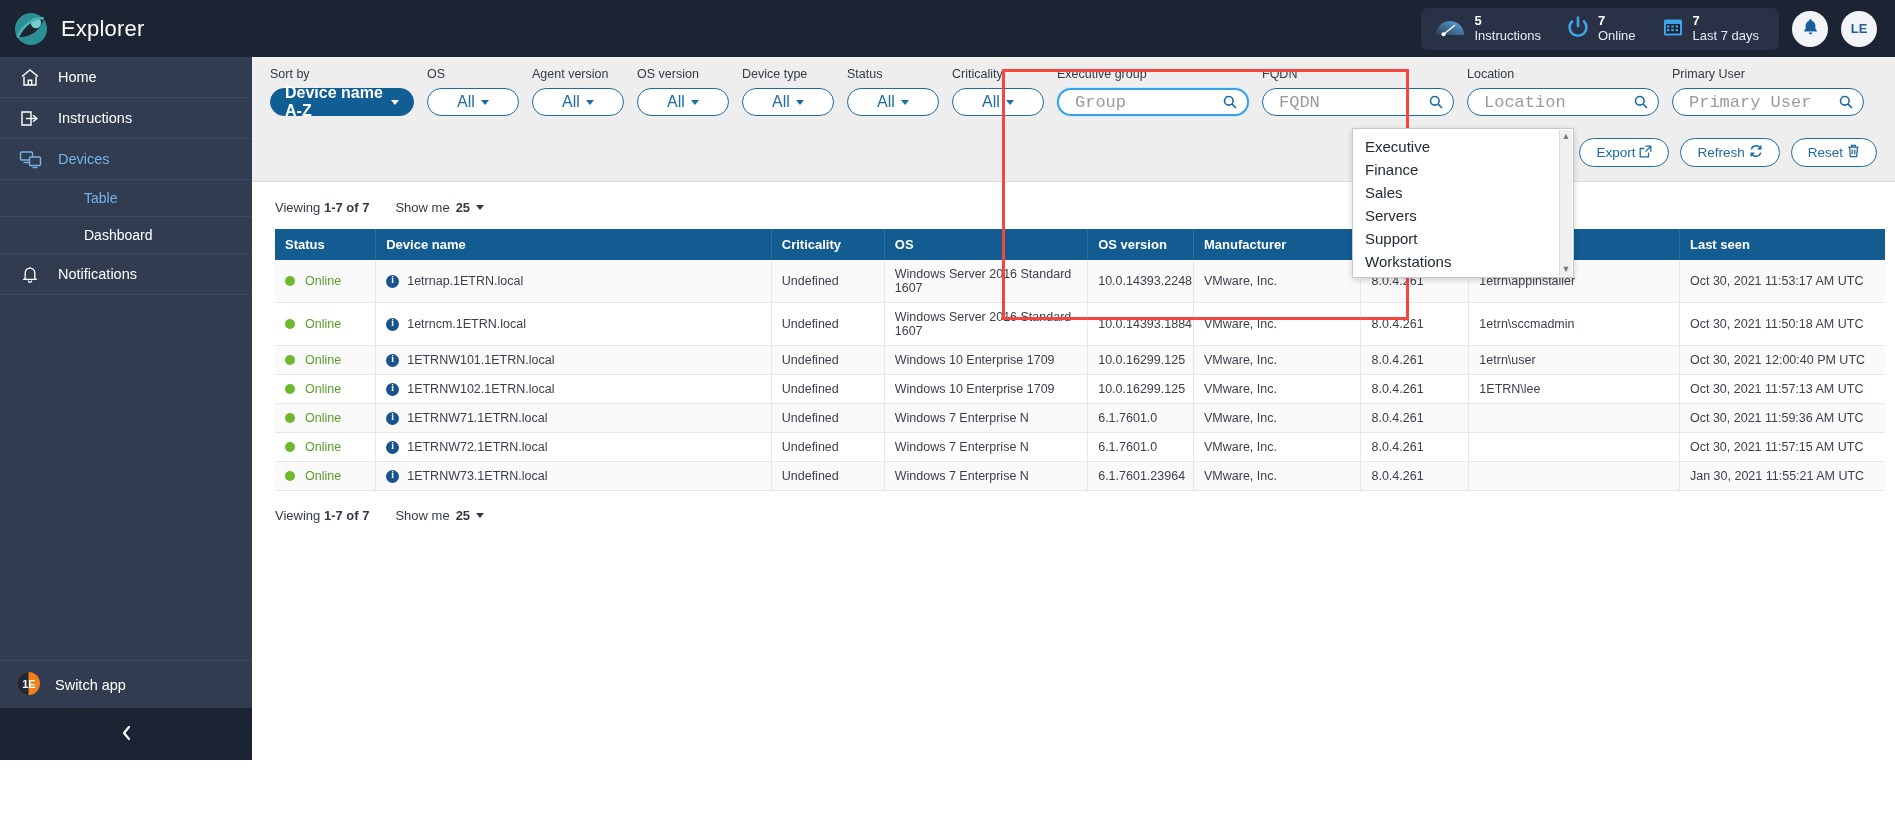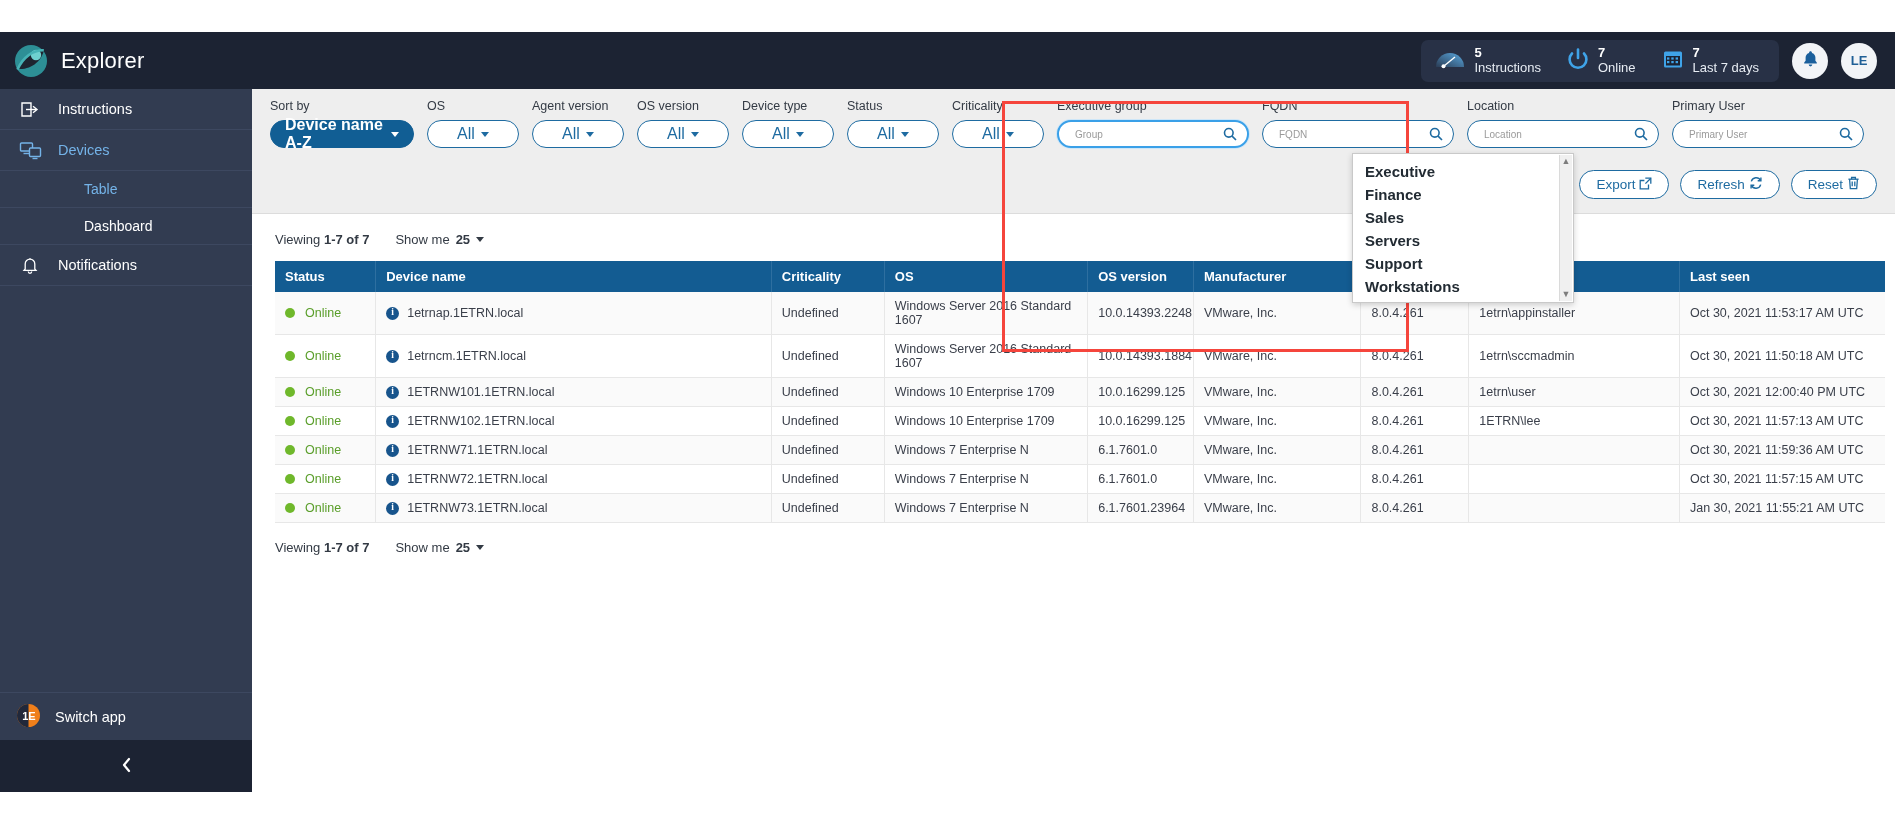--- a/index.html
+++ b/index.html
@@ -3,21 +3,21 @@
 <meta charset="utf-8">
 <style>
   * { box-sizing: border-box; }
   html, body {
     margin: 0; padding: 0;
     width: 1895px; height: 834px;
     overflow: hidden;
     background: #ffffff;
     font-family: "Liberation Sans", sans-serif;
   }
-  .app { position: relative; width: 1895px; height: 760px; display: flex; flex-direction: column; margin-top: 32px; }
+  .app { position: relative; width: 1895px; height: 760px; display: flex; flex-direction: column; }
 
   
   .topbar {
     height: 57px; min-height: 57px;
     background: #1c2333;
     display: flex; align-items: center;
     padding: 0 18px 0 14px;
     position: relative; z-index: 40;
   }
   .brand { display: flex; align-items: center; gap: 13px; }
@@ -105,22 +105,22 @@
   .w-small { width: 92px; }
   .w-search { width: 192px; }
   .searchbox {
     height: 28px; border-radius: 16px; border: 1px solid #1e6ba1;
     background: #ffffff; display: flex; align-items: center;
     padding: 0 10px 0 14px; position: relative;
   }
   .searchbox.focused { border: 2px solid #3aa0e8; box-shadow: 0 0 0 1px #cde6f8; }
   .searchbox input {
     border: none; outline: none; background: transparent;
-    font-size: 10px; color: #000000; flex: 1; width: 10px;
-    font-family: Liberation Sans, sans-serif;
+    font-size: 17px; color: #000000; flex: 1; width: 10px;
+    font-family: Liberation Mono, monospace;
   }
   .searchbox input::placeholder { color: #9a9a9a; }
   .mag { color: #1e6ba1; display: flex; align-items: center; }
 
   .actions-row { display: flex; justify-content: flex-end; gap: 11px; margin-top: 22px; }
   .btn-outline {
     height: 29px; border-radius: 16px; border: 1px solid #1e6ba1;
     background: #ffffff; color: #1e6ba1; font-size: 13.5px;
     display: flex; align-items: center; gap: 4px; padding: 0 16px; cursor: pointer;
     font-family: "Liberation Sans", sans-serif;
@@ -276,20 +276,30 @@
       </button>
 
       <button class="avatar-btn">LE</button>
     </div>
   </div>
 
   <div class="body">
 
     <div class="sidebar">
 
+      <div class="nav-item">
+        <span class="ico">
+          <svg width="20" height="19" viewBox="0 0 20 19" fill="none" stroke="#ffffff" stroke-width="1.4">
+            <path d="M2 8.5 L10 2 L18 8.5"></path>
+            <path d="M4 8.5 V17 H16 V8.5"></path>
+            <path d="M8.3 17 V12.3 H11.7 V17"></path>
+          </svg>
+        </span>
+        <span class="nav-label">Home</span>
+      </div>
 
       <div class="nav-item">
         <span class="ico">
           <svg width="21" height="19" viewBox="0 0 21 19" fill="none" stroke="#ffffff" stroke-width="1.4">
             <path d="M2 3 H11 V16 H2 Z"></path>
             <path d="M6 9.5 H16"></path>
             <path d="M13 6.3 L17 9.5 L13 12.7"></path>
           </svg>
         </span>
         <span class="nav-label">Instructions</span>
@@ -491,21 +501,21 @@
                 <path d="M1.4 3.2 H11.6"></path>
                   <path d="M4.6 3.2 V1.5 H8.4 V3.2"></path>
                 <path d="M2.6 3.2 L3.3 12.6 H9.7 L10.4 3.2"></path>
                 <path d="M5.2 5.6 V10.3"></path>
                   <path d="M7.8 5.6 V10.3"></path>
               </svg>
             </span>
           </button>
         </div>
 
-        <div class="dropdown" style="left:1100px; top:64px;font-weight:bold;">
+        <div class="dropdown" style="left:1100px; top:71px;">
           <div class="dropdown-list">
             <div class="dd-item">Executive</div>
             <div class="dd-item">Finance</div>
             <div class="dd-item">Sales</div>
             <div class="dd-item">Servers</div>
             <div class="dd-item">Support</div>
             <div class="dd-item">Workstations</div>
           </div>
           <div class="dd-scroll">
             <span class="dd-arrow">▲</span>

